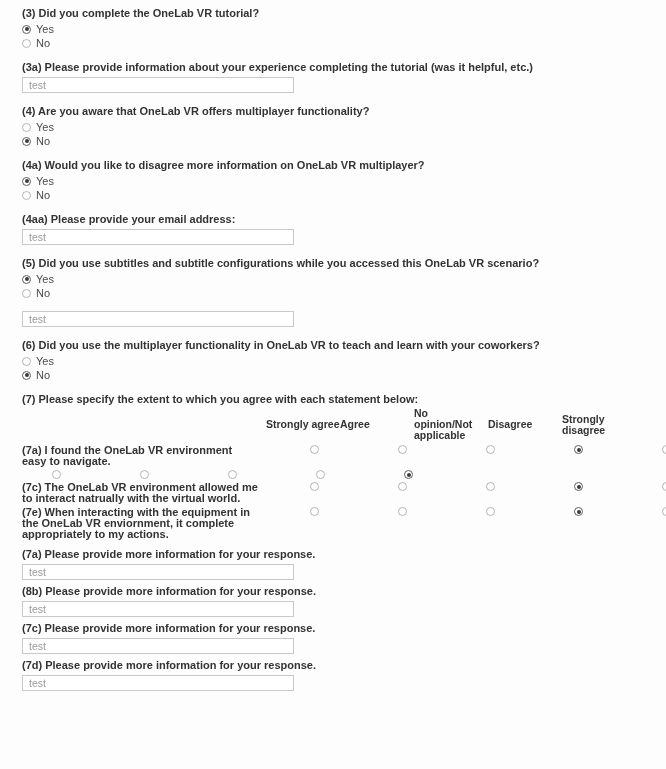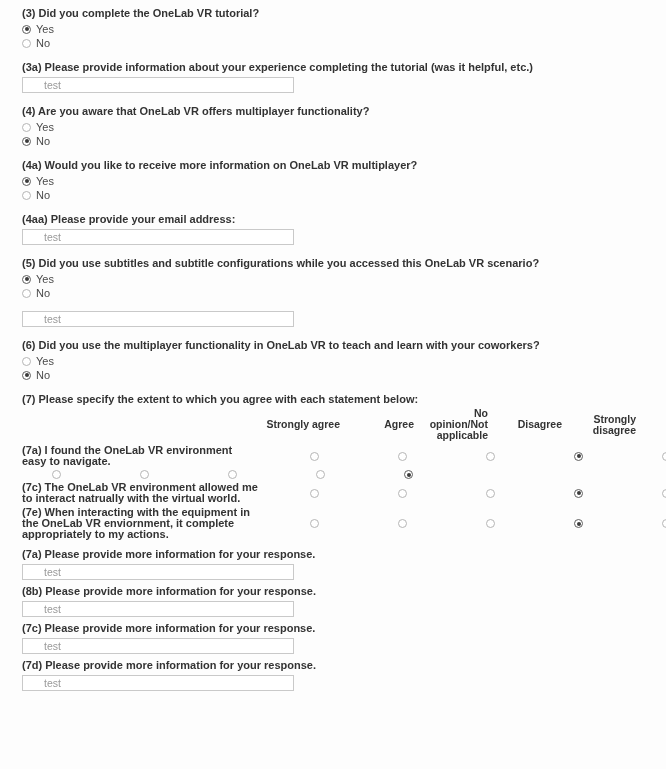--- a/index.html
+++ b/index.html
@@ -19,32 +19,32 @@
   }
   .radio.on{border-color:#5f5f5f;}
   .radio.on::after{
     content:"";position:absolute;left:1.5px;top:1.5px;width:4px;height:4px;
     border-radius:50%;background:#3c3c3c;
   }
   .q-text{margin-bottom:12px;}
   .q-text input{
     display:block;margin-top:3px;width:272px;height:16px;box-sizing:border-box;
     border:1px solid #c9c9c9;background:#fff;font-family:inherit;
-    font-size:10.5px;color:#999;padding:0 21px;outline:none;
+    font-size:10.5px;color:#999;padding:0 6px;outline:none;
   }
   .q-text.compact{margin-bottom:5px;}
   .matrix{margin-bottom:8px;}
   .m-table{margin-top:2px;}
   .m-hrow{display:flex;align-items:center;margin-bottom:4px;min-height:22px;}
   .m-hspacer{width:244px;flex:0 0 auto;}
   .m-col{
-    width:74px;flex:0 0 auto;text-align:right;
+    width:74px;flex:0 0 auto;text-align:left;
     font-size:10.5px;font-weight:700;line-height:11px;color:#333;
   }
-  .m-row{display:flex;align-items:center;margin-bottom:3px;gap:14px;}
+  .m-row{display:flex;margin-bottom:3px;gap:14px;}
   .m-rowlabel{
     width:244px;flex:0 0 auto;box-sizing:border-box;padding-right:8px;
     font-size:11px;font-weight:700;line-height:11px;color:#333;
   }
   .m-cell{width:74px;flex:0 0 auto;display:flex;justify-content:center;cursor:pointer;}
 </style>
 </head>
 <body>
 
 <div class="page">
@@ -76,21 +76,21 @@
         <span>Yes</span>
       </label>
       <label class="opt">
         <span class="radio on"></span>
         <span>No</span>
       </label>
     </div>
   </div>
 
   <div class="q">
-    <div class="q-label">(4a) Would you like to receive more information on OneLab VR multiplayer?</div>
+    <div class="q-label">(4a) Would you like to disagree more information on OneLab VR multiplayer?</div>
     <div class="opts">
       <label class="opt">
         <span class="radio on"></span>
         <span>Yes</span>
       </label>
       <label class="opt">
         <span class="radio"></span>
         <span>No</span>
       </label>
     </div>

